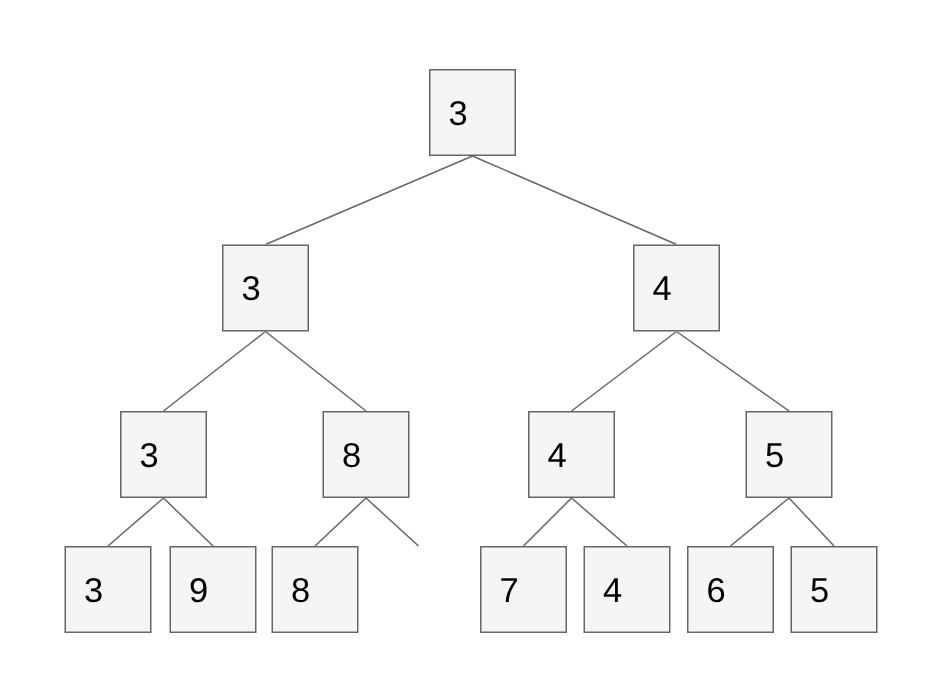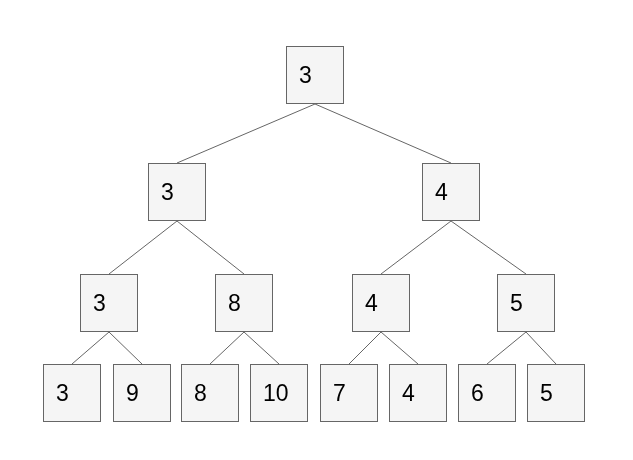--- a/index.html
+++ b/index.html
@@ -70,19 +70,18 @@
   <div class="node" style="left:422px; top:163px;">4</div>
 
   <div class="node" style="left:80px;  top:274px;">3</div>
   <div class="node" style="left:215px; top:274px;">8</div>
   <div class="node" style="left:352px; top:274px;">4</div>
   <div class="node" style="left:497px; top:274px;">5</div>
 
   <div class="node" style="left:43px;  top:364px;">3</div>
   <div class="node" style="left:113px; top:364px;">9</div>
   <div class="node" style="left:181px; top:364px;">8</div>
-  <div class="node" style="left:250px; top:364px;">10</div>
   <div class="node" style="left:320px; top:364px;">7</div>
   <div class="node" style="left:389px; top:364px;">4</div>
   <div class="node" style="left:458px; top:364px;">6</div>
   <div class="node" style="left:527px; top:364px;">5</div>
 
 </div>
 
 </body></html>

